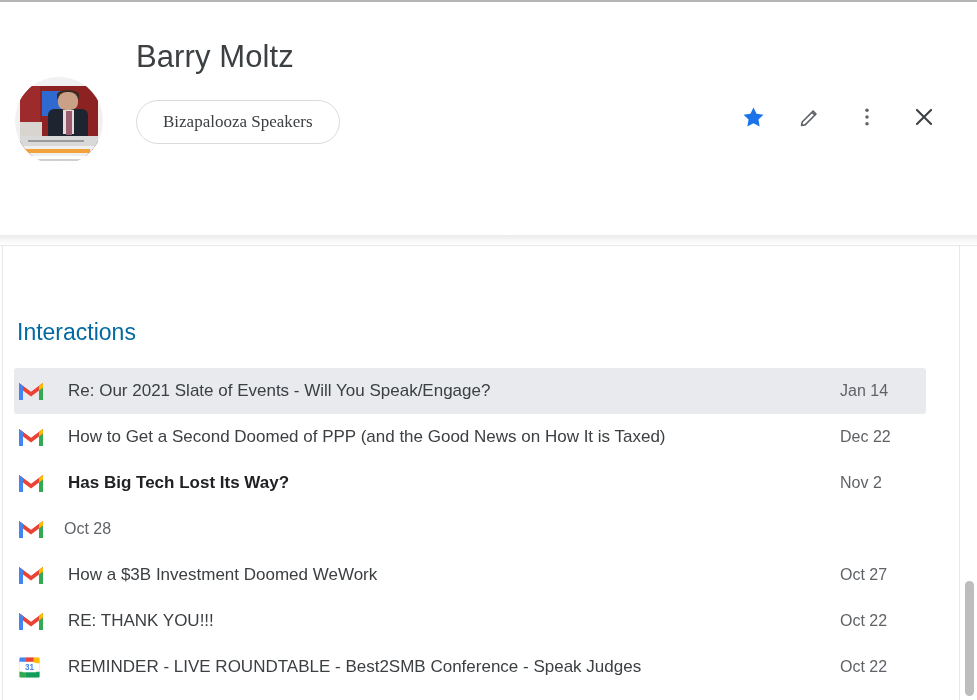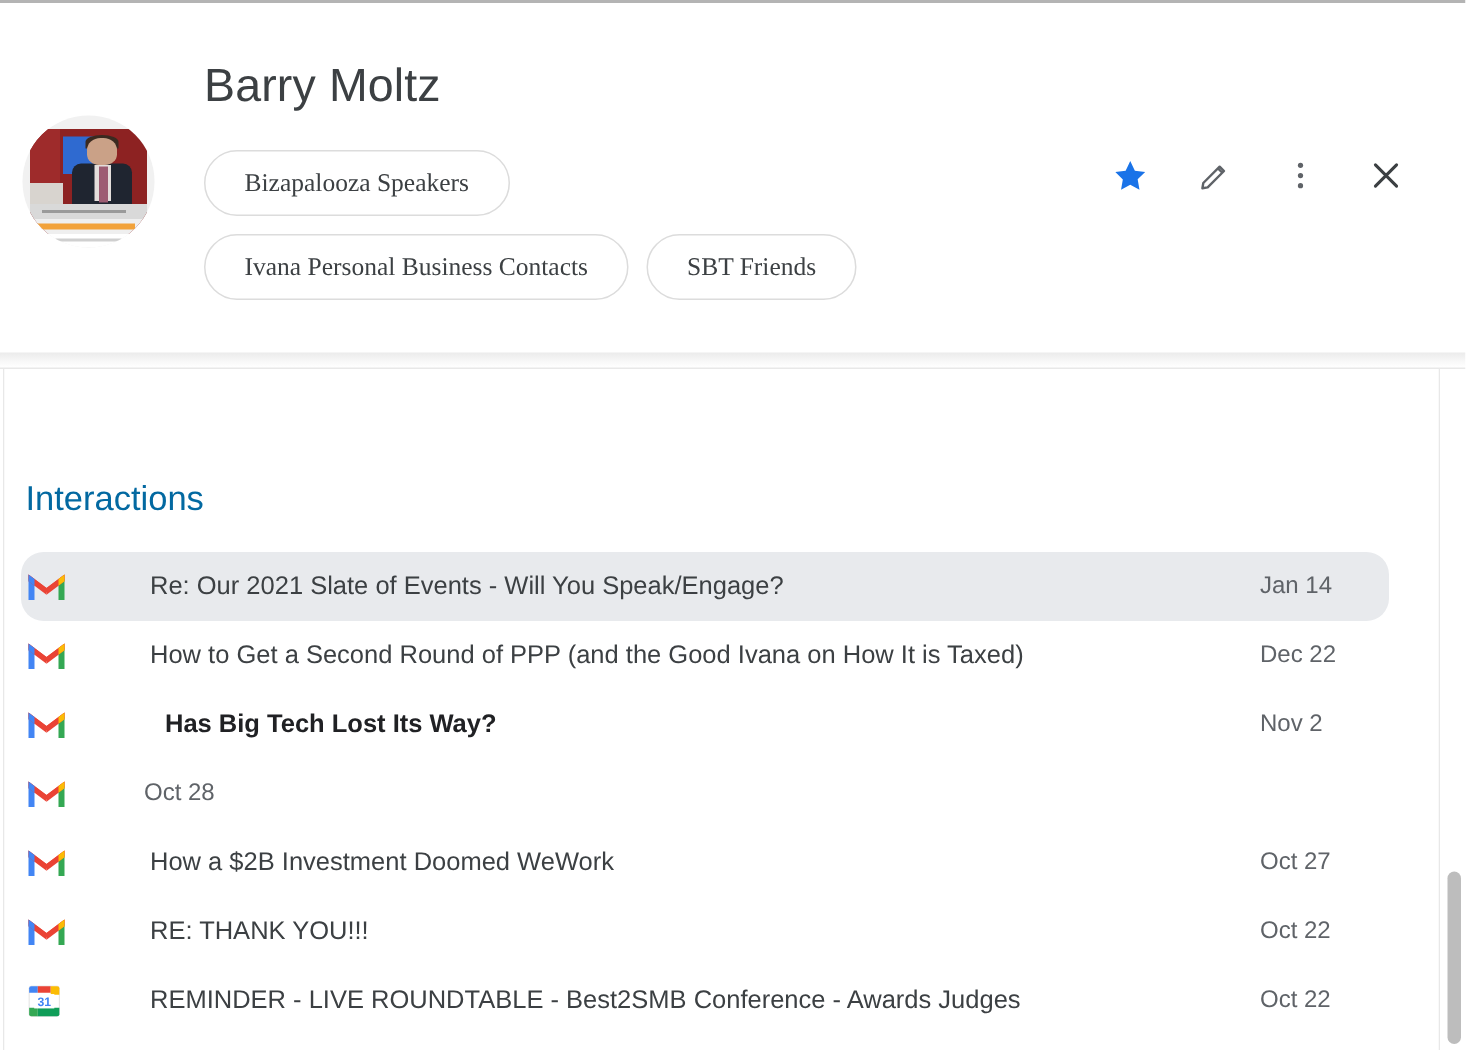--- a/index.html
+++ b/index.html
@@ -175,42 +175,41 @@
     position: absolute;
     top: 122px;
     left: 11px;
     width: 912px;
   }
   .int-row {
     position: relative;
     display: flex;
     align-items: center;
     height: 46px;
-    border-radius: 15px;
+    border-radius: 3px;
     cursor: pointer;
-    gap: 32px;
   }
   .int-row.selected { background: #e8eaed; }
 
   .int-icon {
     width: 46px;
     min-width: 46px;
     display: flex;
     align-items: center;
     margin-left: 4px;
   }
   .int-subject {
     flex: 1;
     font-size: 17px;
     color: #3c4043;
     white-space: nowrap;
     overflow: hidden;
     padding-left: 4px;
   }
-  .int-subject.unread { font-weight: bold; color: #202124; margin-left: 10px; }
+  .int-subject.unread { font-weight: bold; color: #202124; }
   .int-date {
     font-size: 16px;
     color: #5f6368;
     text-align: left;
     padding-right: 16px;
     white-space: nowrap;
     min-width: 86px;
   }
 
   
@@ -261,24 +260,20 @@
       </div>
       <div class="avatar-caption"></div>
     </div>
 
     <div class="contact-name">Barry Moltz</div>
 
     <div class="chip-rows">
       <div class="chip-row">
         <div class="chip">Bizapalooza Speakers</div>
       </div>
-      <div class="chip-row">
-        <div class="chip">Ivana Personal Business Contacts</div>
-        <div class="chip">SBT Friends</div>
-      </div>
     </div>
 
     <div class="header-actions">
 
       <button class="icon-btn" title="Star">
         <svg viewBox="0 0 24 24" width="25" height="25">
           <path fill="#1a73e8" d="M12 2.3l2.95 6.1 6.6.93-4.8 4.64 1.15 6.63L12 17.5l-5.9 3.1L7.25 14 2.45 9.33l6.6-.93z"></path>
         </svg>
       </button>
 
@@ -336,21 +331,21 @@
             <svg class="gmail-ico" viewBox="0 0 52 40">
     <path fill="#4285f4" d="M2 38 V10 L10 10 L10 38 Z"></path>
     <path fill="#34a853" d="M42 38 V10 L50 10 L50 38 Z"></path>
     <path fill="#ea4335" d="M2 10 L26 28 L50 10 L50 4 L26 22 L2 4 Z"></path>
     <path fill="#ea4335" d="M2 4 L26 22 L26 31 L2 13 Z"></path>
     <path fill="#ea4335" d="M50 4 L26 22 L26 31 L50 13 Z"></path>
     <path fill="#fbbc04" d="M42 10 L50 4 L50 13 L42 19 Z"></path>
     <path fill="#4285f4" d="M10 10 L2 4 L2 13 L10 19 Z"></path>
   </svg>
           </div>
-          <div class="int-subject">How to Get a Second Round of PPP (and the Good Ivana on How It is Taxed)</div>
+          <div class="int-subject">How to Get a Second Doomed of PPP (and the Good News on How It is Taxed)</div>
           <div class="int-date">Dec 22</div>
         </div>
         <div class="int-row">
           <div class="int-icon">
             <svg class="gmail-ico" viewBox="0 0 52 40">
     <path fill="#4285f4" d="M2 38 V10 L10 10 L10 38 Z"></path>
     <path fill="#34a853" d="M42 38 V10 L50 10 L50 38 Z"></path>
     <path fill="#ea4335" d="M2 10 L26 28 L50 10 L50 4 L26 22 L2 4 Z"></path>
     <path fill="#ea4335" d="M2 4 L26 22 L26 31 L2 13 Z"></path>
     <path fill="#ea4335" d="M50 4 L26 22 L26 31 L50 13 Z"></path>
@@ -380,21 +375,21 @@
             <svg class="gmail-ico" viewBox="0 0 52 40">
     <path fill="#4285f4" d="M2 38 V10 L10 10 L10 38 Z"></path>
     <path fill="#34a853" d="M42 38 V10 L50 10 L50 38 Z"></path>
     <path fill="#ea4335" d="M2 10 L26 28 L50 10 L50 4 L26 22 L2 4 Z"></path>
     <path fill="#ea4335" d="M2 4 L26 22 L26 31 L2 13 Z"></path>
     <path fill="#ea4335" d="M50 4 L26 22 L26 31 L50 13 Z"></path>
     <path fill="#fbbc04" d="M42 10 L50 4 L50 13 L42 19 Z"></path>
     <path fill="#4285f4" d="M10 10 L2 4 L2 13 L10 19 Z"></path>
   </svg>
           </div>
-          <div class="int-subject">How a $2B Investment Doomed WeWork</div>
+          <div class="int-subject">How a $3B Investment Doomed WeWork</div>
           <div class="int-date">Oct 27</div>
         </div>
         <div class="int-row">
           <div class="int-icon">
             <svg class="gmail-ico" viewBox="0 0 52 40">
     <path fill="#4285f4" d="M2 38 V10 L10 10 L10 38 Z"></path>
     <path fill="#34a853" d="M42 38 V10 L50 10 L50 38 Z"></path>
     <path fill="#ea4335" d="M2 10 L26 28 L50 10 L50 4 L26 22 L2 4 Z"></path>
     <path fill="#ea4335" d="M2 4 L26 22 L26 31 L2 13 Z"></path>
     <path fill="#ea4335" d="M50 4 L26 22 L26 31 L50 13 Z"></path>
@@ -411,21 +406,21 @@
     <rect x="3" y="3" width="42" height="42" rx="3" fill="#ffffff" stroke="#d6d6d6" stroke-width="1"></rect>
     <path fill="#4285f4" d="M3 6 a3 3 0 0 1 3-3 h9 v9 H3 Z"></path>
     <path fill="#ea4335" d="M15 3 h18 v9 H15 Z"></path>
     <path fill="#fbbc04" d="M33 3 h9 a3 3 0 0 1 3 3 v9 H33 Z"></path>
     <path fill="#34a853" d="M3 33 h12 v12 H6 a3 3 0 0 1 -3 -3 Z"></path>
     <path fill="#0f9d58" d="M15 33 h30 v9 a3 3 0 0 1 -3 3 H15 Z"></path>
     <rect x="10" y="14" width="28" height="20" fill="#ffffff"></rect>
     <text x="24" y="30" font-family="'Liberation Sans', sans-serif" font-size="17" font-weight="bold" fill="#4285f4" text-anchor="middle">31</text>
   </svg>
           </div>
-          <div class="int-subject">REMINDER - LIVE ROUNDTABLE - Best2SMB Conference - Awards Judges</div>
+          <div class="int-subject">REMINDER - LIVE ROUNDTABLE - Best2SMB Conference - Speak Judges</div>
           <div class="int-date">Oct 22</div>
         </div>
         <div class="int-row">
           <div class="int-subject"></div>
           <div class="int-date"></div>
         </div>
       </div>
   </div>
 
   <div class="scroll-track">

